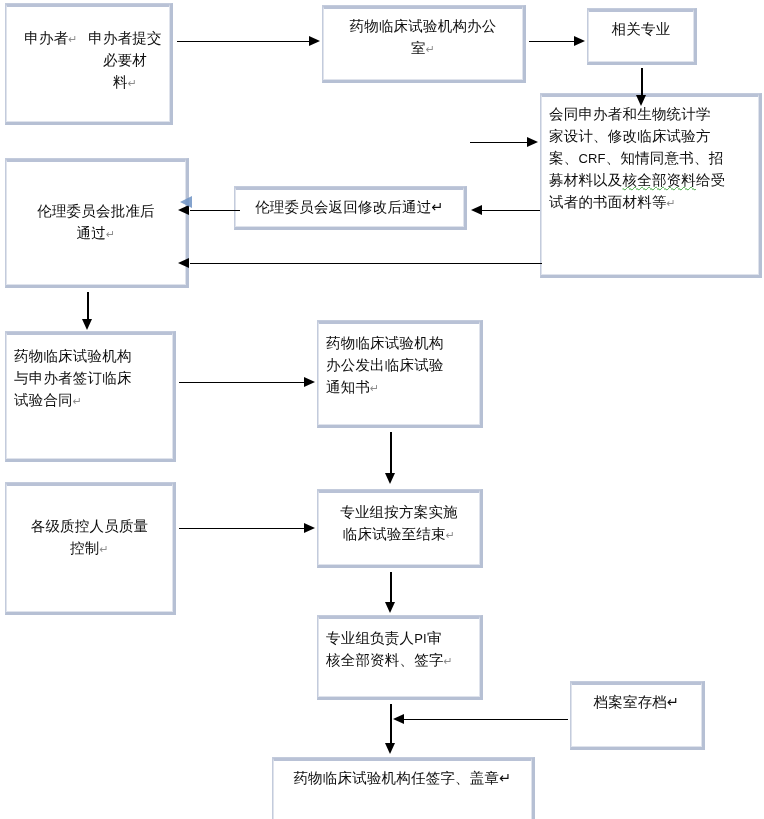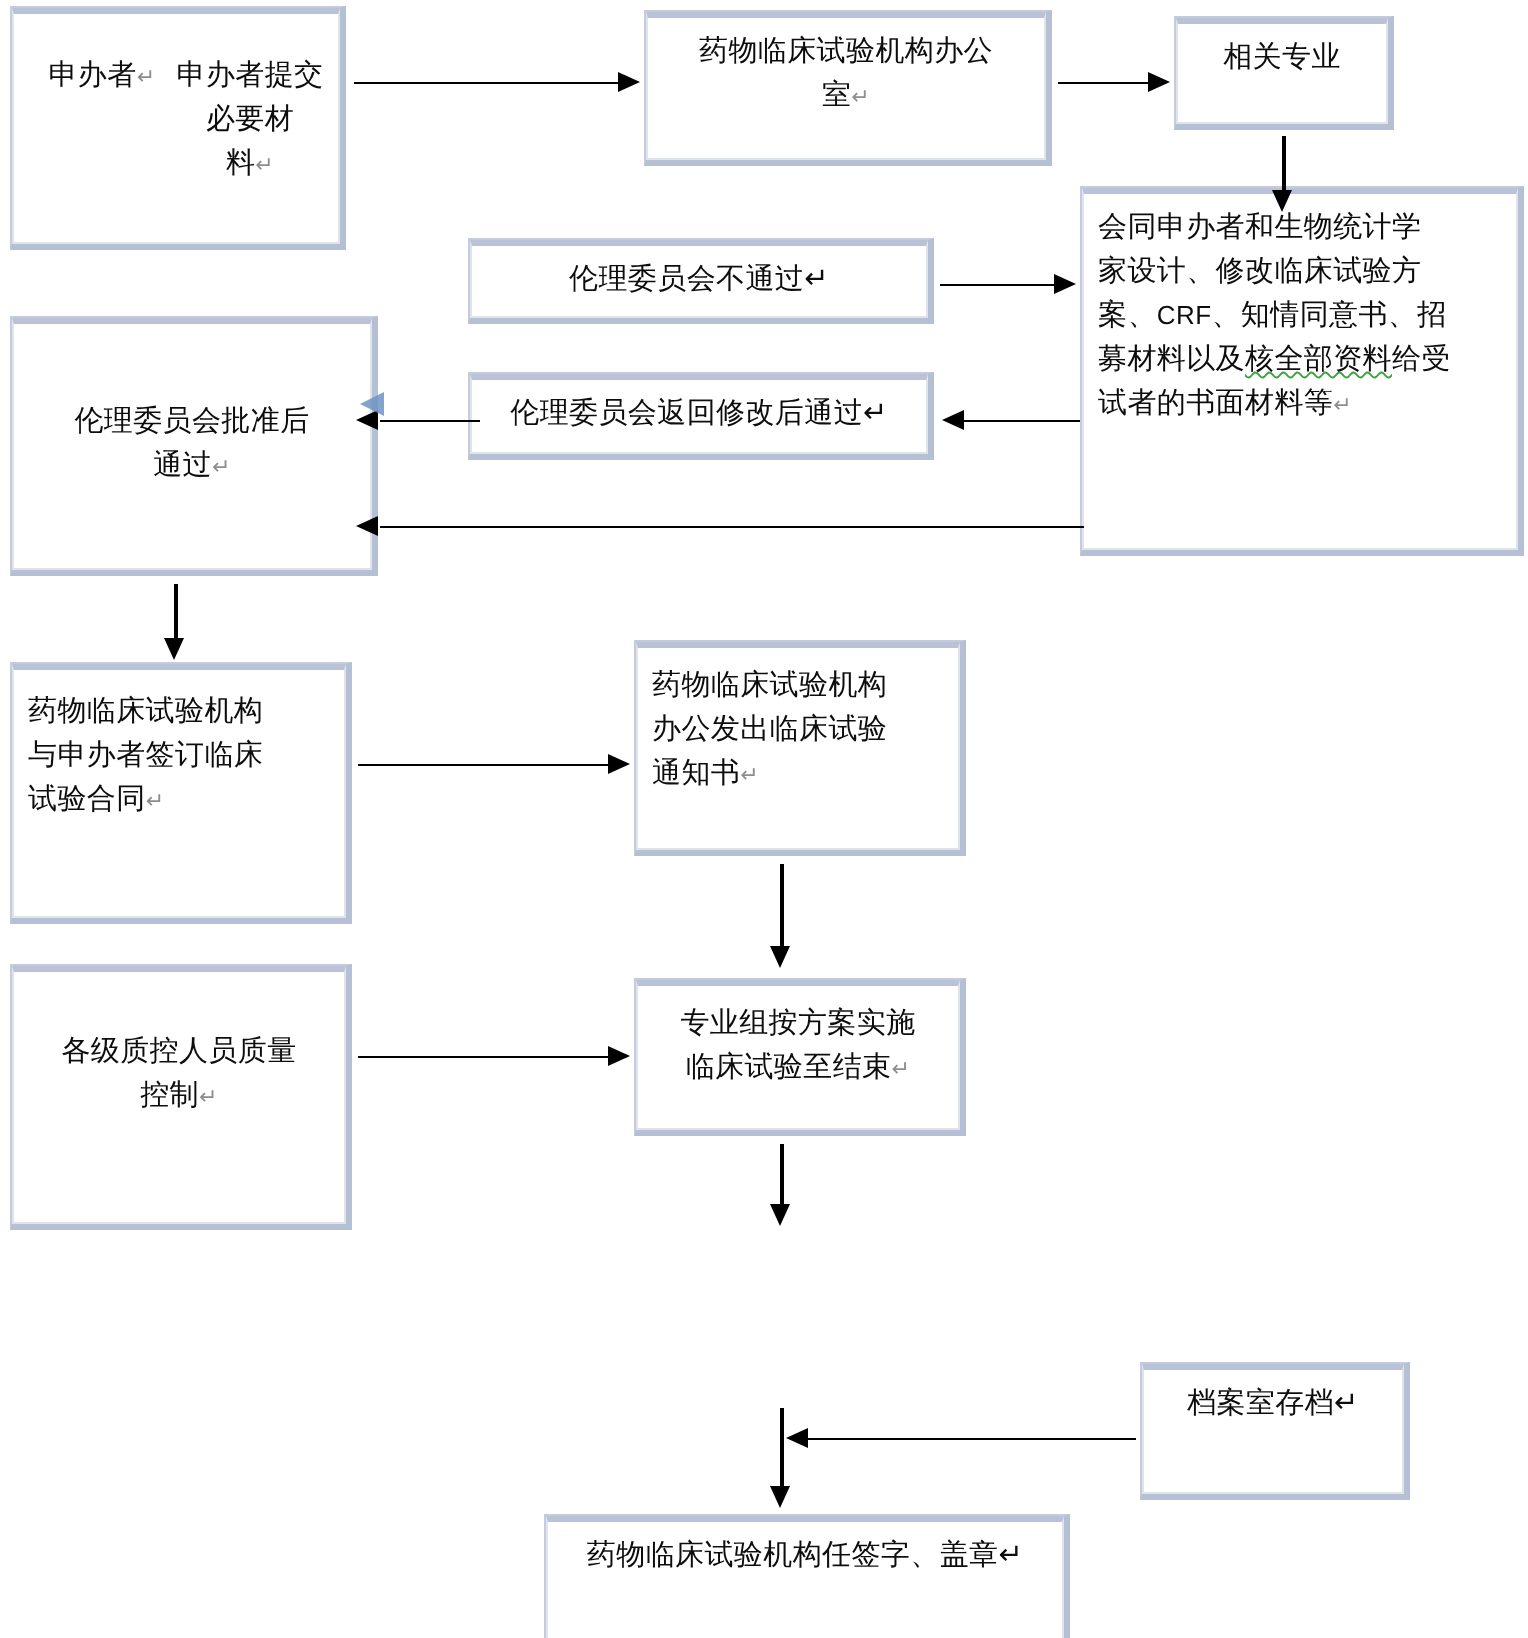--- a/index.html
+++ b/index.html
@@ -135,25 +135,20 @@
       <div class="txt">
         <span>会同申办者和生物统计学</span><br>
         <span>家设计、修改临床试验方</span><br>
         <span>案、<span class="latin">CRF</span>、知情同意书、招</span><br>
         <span>募材料以及<span class="spellwave">核全部资料</span>给受</span><br>
         <span>试者的书面材料等<span class="pilcrow">↵</span></span>
       </div>
     </div>
   </div>
 
-  <div class="node align-center vcenter" style="left:234px; top:119px; width:233px; height:43px;">
-    <div class="inner">
-      <div class="txt">伦理委员会不通过↵</div>
-    </div>
-  </div>
 
   <div class="node align-center vcenter" style="left:234px; top:186px; width:233px; height:44px;">
     <div class="inner">
       <div class="txt">伦理委员会返回修改后通过↵</div>
     </div>
   </div>
 
   <div class="node align-center" style="left:5px; top:158px; width:184px; height:130px;">
     <div class="inner">
       <div class="txt" style="margin-top:32px;">
@@ -194,20 +189,28 @@
 
   <div class="node align-center" style="left:317px; top:489px; width:166px; height:79px;">
     <div class="inner">
       <div class="txt" style="margin-top:2px;">
         <span>专业组按方案实施</span><br>
         <span>临床试验至结束<span class="pilcrow">↵</span></span>
       </div>
     </div>
   </div>
 
+  <div class="node align-left" style="left:317px; top:615px; width:166px; height:85px;">
+    <div class="inner">
+      <div class="txt" style="margin-top:2px;">
+        <span>专业组负责人<span class="latin">PI</span>审</span><br>
+        <span>核全部资料、签字<span class="pilcrow">↵</span></span>
+      </div>
+    </div>
+  </div>
 
   <div class="node align-center vcenter" style="left:570px; top:681px; width:135px; height:69px;">
     <div class="inner">
       <div class="txt">档案室存档↵</div>
     </div>
   </div>
 
   <div class="node align-center vcenter" style="left:272px; top:757px; width:263px; height:68px;">
     <div class="inner">
       <div class="txt">药物临床试验机构任签字、盖章↵</div>

